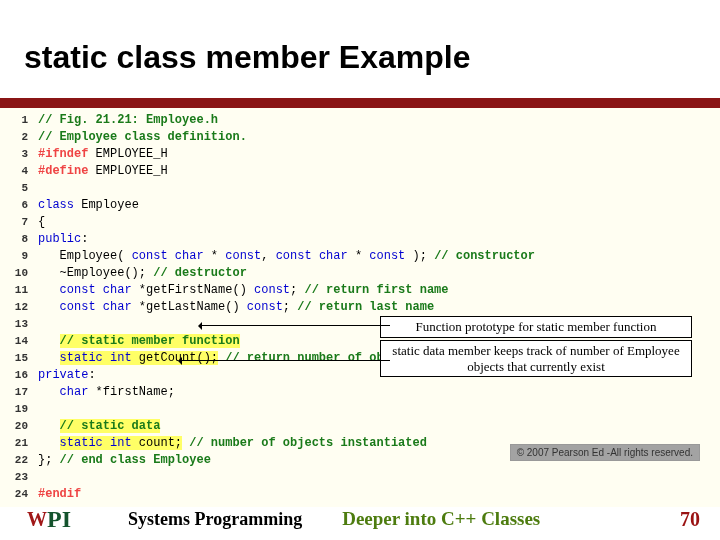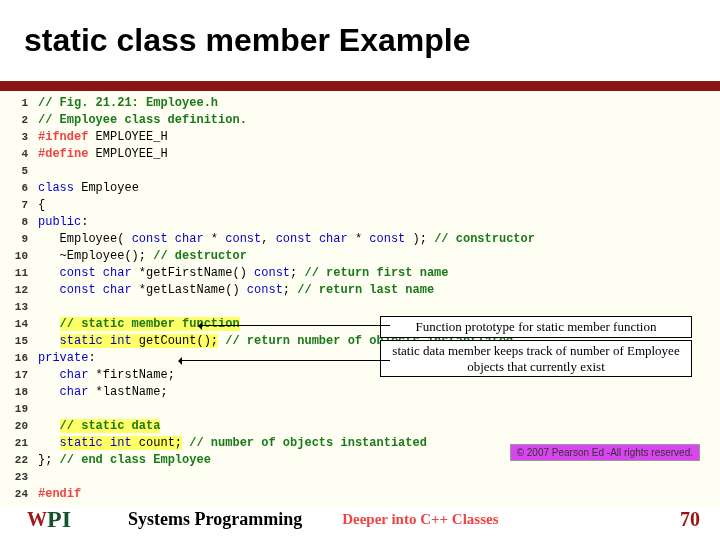--- a/index.html
+++ b/index.html
@@ -5,21 +5,21 @@
   body {
     margin: 0;
     padding: 0;
     width: 720px;
     height: 540px;
     background: #fff;
     font-family: "Segoe UI", Arial, sans-serif;
     position: relative;
     overflow: hidden;
   }
-  .title-wrap { padding: 1px 0 0 24px; }
+  .title-wrap { padding: 18px 0 0 24px; }
   .red-bar { height: 10px; background:#8a1515; }
 
   .code-area {
     background: #fffef2;
     padding: 4px 0 4px 0;
     font-family: "Courier New", monospace;
     font-size: 12px;
     line-height: 17px;
     position: relative;
   }
@@ -70,21 +70,21 @@
     border: 4px solid transparent;
     border-right-color: #000;
   }
 
   .copyright {
     position: absolute;
     right: 20px;
     top: 444px;
     font-size: 10px;
     border: 1px solid #999;
-    background: #d946ef;
+    background: #a3a3a3;
     padding: 2px 6px;
     color: #333;
   }
 
   .footer {
     position: absolute;
     left: 0; right: 0; bottom: 0;
     height: 42px;
     display: flex;
     align-items: center;
@@ -95,21 +95,21 @@
     width: 78px; height: 32px;
     margin-left: 10px;
     display: flex; align-items:center; justify-content:center;
     font-family: Georgia, serif;
     font-weight: bold; font-size: 20px;
     color: #a01818;
   }
   .footer .logo .w { color:#a01818; }
   .footer .logo .p { color:#14532d; font-size:24px; }
   .footer .txt1 { margin-left: 40px; font-size: 18px; color:#000; }
-  .footer .txt2 { margin-left: 40px; font-size: 15px; color:#ef4444; }
+  .footer .txt2 { margin-left: 40px; font-size: 19px; color:#4d7c0f; }
   .footer .pageno {
     margin-left: auto; margin-right: 20px;
     font-size: 20px; color:#9a1212;
   }
 </style>
 </head>
 <body>
 
 <div class="title-wrap">
   <h1>
@@ -129,21 +129,20 @@
     <div class="code-line"><span class="lineno">8</span><span class="code-content"><span class="kw">public</span><span class="id">:</span></span></div>
     <div class="code-line"><span class="lineno">9</span><span class="code-content"><span class="id">   Employee( </span><span class="kw">const char</span><span class="id"> * </span><span class="kw">const</span><span class="id">, </span><span class="kw">const char</span><span class="id"> * </span><span class="kw">const</span><span class="id"> ); </span><span class="cmt">// constructor</span></span></div>
     <div class="code-line"><span class="lineno">10</span><span class="code-content"><span class="id">   ~Employee(); </span><span class="cmt">// destructor</span></span></div>
     <div class="code-line"><span class="lineno">11</span><span class="code-content"><span class="id">   </span><span class="kw">const char</span><span class="id"> *getFirstName() </span><span class="kw">const</span><span class="id">; </span><span class="cmt">// return first name</span></span></div>
     <div class="code-line"><span class="lineno">12</span><span class="code-content"><span class="id">   </span><span class="kw">const char</span><span class="id"> *getLastName() </span><span class="kw">const</span><span class="id">; </span><span class="cmt">// return last name</span></span></div>
     <div class="code-line"><span class="lineno">13</span><span class="code-content"></span></div>
     <div class="code-line"><span class="lineno">14</span><span class="code-content"><span class="id">   </span><span class="cmt hlbg">// static member function</span></span></div>
     <div class="code-line"><span class="lineno">15</span><span class="code-content"><span class="id">   </span><span class="kw hlbg">static int</span><span class="id hlbg"> getCount();</span><span class="id"> </span><span class="cmt">// return number of objects instantiated</span></span></div>
     <div class="code-line"><span class="lineno">16</span><span class="code-content"><span class="kw">private</span><span class="id">:</span></span></div>
     <div class="code-line"><span class="lineno">17</span><span class="code-content"><span class="id">   </span><span class="kw">char</span><span class="id"> *firstName;</span></span></div>
-    <div class="code-line"><span class="lineno">18</span><span class="code-content"><span class="id">   </span><span class="kw">char</span><span class="id"> *lastName;</span></span></div>
     <div class="code-line"><span class="lineno">19</span><span class="code-content"></span></div>
     <div class="code-line"><span class="lineno">20</span><span class="code-content"><span class="id">   </span><span class="cmt hlbg">// static data</span></span></div>
     <div class="code-line"><span class="lineno">21</span><span class="code-content"><span class="id">   </span><span class="kw hlbg">static int</span><span class="id hlbg"> count;</span><span class="id"> </span><span class="cmt">// number of objects instantiated</span></span></div>
     <div class="code-line"><span class="lineno">22</span><span class="code-content"><span class="id">}; </span><span class="cmt">// end class Employee</span></span></div>
     <div class="code-line"><span class="lineno">23</span><span class="code-content"></span></div>
     <div class="code-line"><span class="lineno">24</span><span class="code-content"><span class="pp">#endif</span></span></div>
   </div>
 
 <div class="annot annot1">Function prototype for static member function</div>
 <div class="annot annot2">static data member keeps track of number of Employee objects that currently exist</div>

